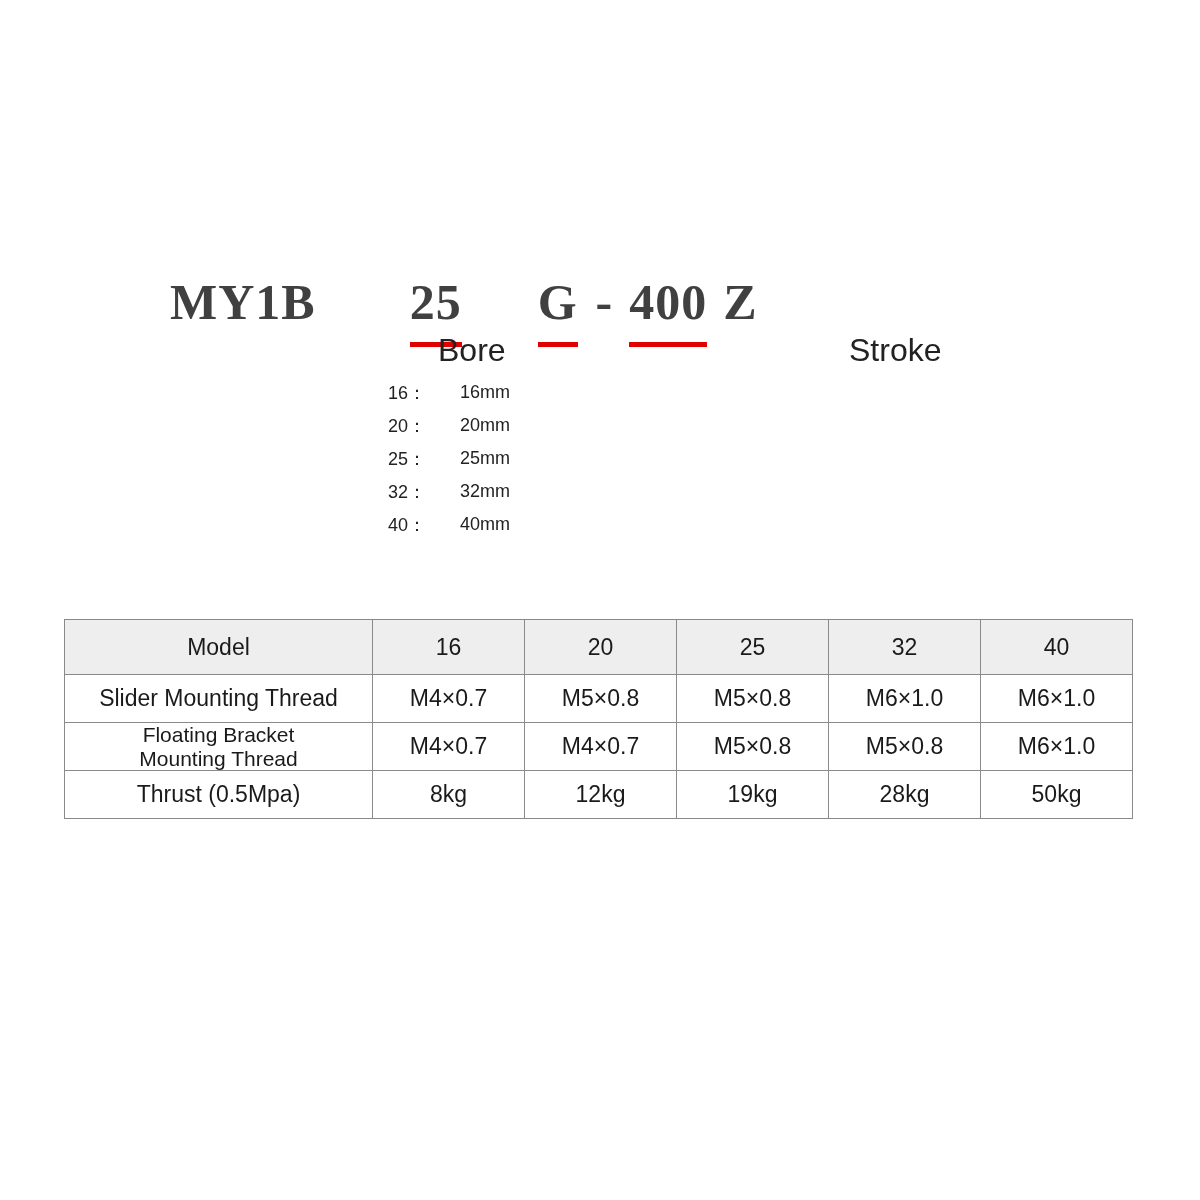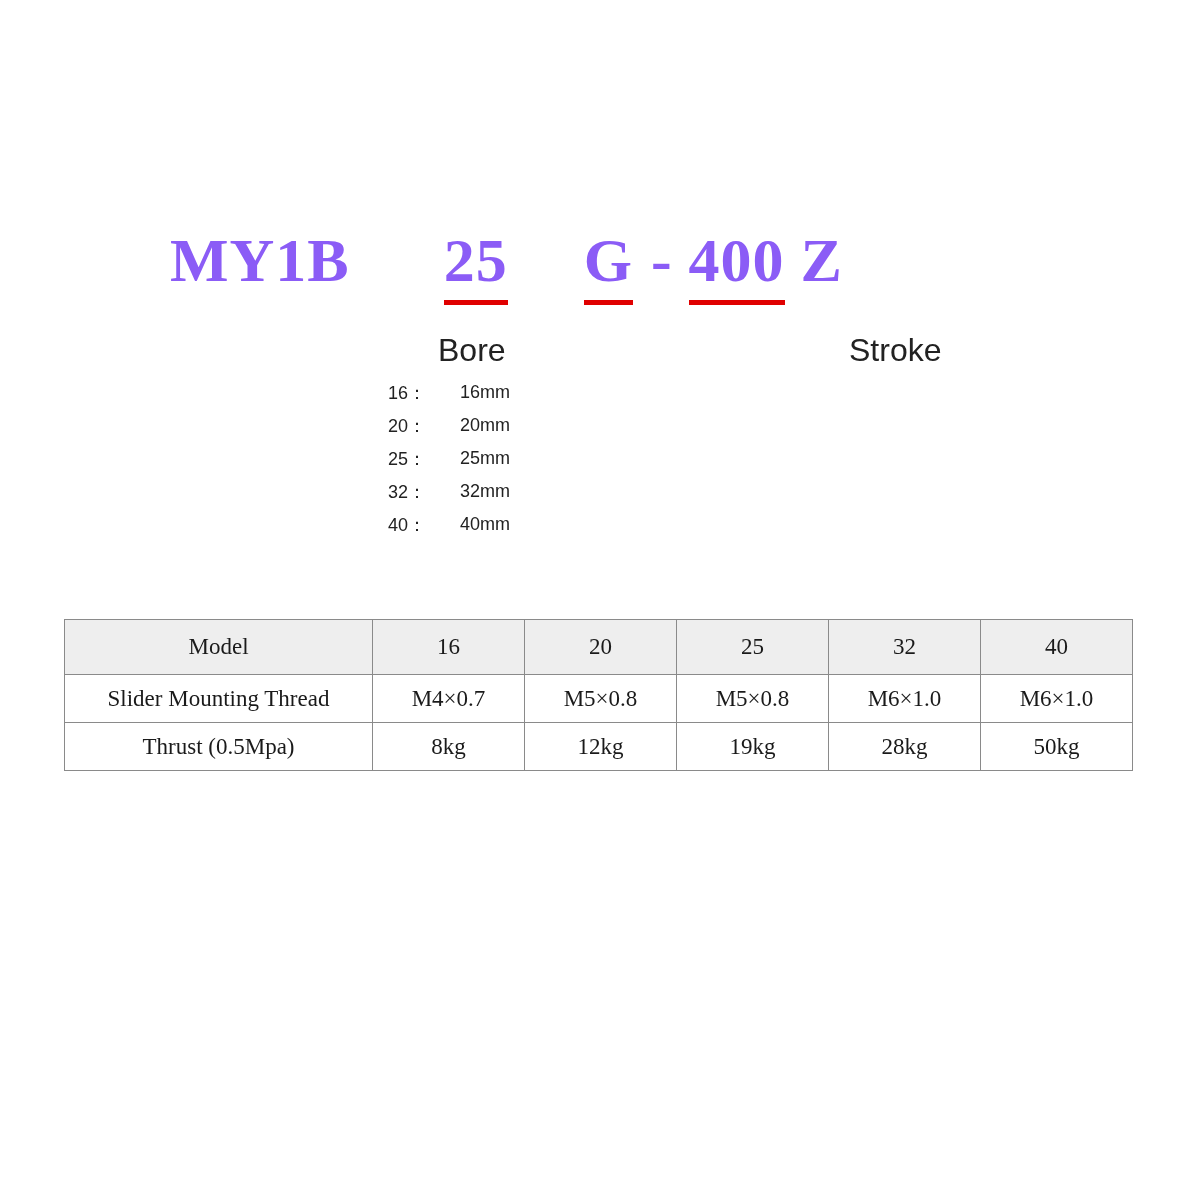--- a/index.html
+++ b/index.html
@@ -25,25 +25,26 @@
     align-items: flex-start;
   }
   .code-part {
     display: flex;
     flex-direction: column;
     align-items: center;
   }
   .code-text {
     font-family: "Liberation Serif", serif;
     font-weight: bold;
-    font-size: 62px;
+    font-size: 50px;
     line-height: 76px;
     letter-spacing: 1px;
-    color: #8b5cf6;
-    white-space: nowrap;
+    color: #404040;
+    white-space: nowrap;
+    margin-top: 42px;
   }
   .underline {
     height: 5px;
     background: #e00000;
     width: 100%;
     margin-top: 2px;
   }
   .underline.hidden {
     background: transparent;
   }
@@ -96,21 +97,21 @@
   }
 
   
   .spec-table {
     position: absolute;
     left: 64px;
     top: 619px;
     width: 1068px;
     border-collapse: collapse;
     table-layout: fixed;
-    font-family: Liberation Serif, serif;
+    font-family: Liberation Sans, sans-serif;
     font-size: 23px;
     color: #1a1a1a;
     border-radius: 16px;
   }
   .spec-table td, .spec-table th {
     border: 1px solid #8a8a8a;
     text-align: center;
     font-weight: normal;
     padding: 0;
     height: 47px;
@@ -227,20 +228,31 @@
   <tbody>
     <tr>
       <td class="row-label">Slider Mounting Thread</td>
       <td>M4×0.7</td>
       <td>M5×0.8</td>
       <td>M5×0.8</td>
       <td>M6×1.0</td>
       <td>M6×1.0</td>
     </tr>
     <tr>
+      <td class="row-label two-line">
+        <div>Floating Bracket</div>
+        <div>Mounting Thread</div>
+      </td>
+      <td>M4×0.7</td>
+      <td>M4×0.7</td>
+      <td>M5×0.8</td>
+      <td>M5×0.8</td>
+      <td>M6×1.0</td>
+    </tr>
+    <tr>
       <td class="row-label">Thrust (0.5Mpa)</td>
       <td>8kg</td>
       <td>12kg</td>
       <td>19kg</td>
       <td>28kg</td>
       <td>50kg</td>
     </tr>
   </tbody>
 </table>
 

